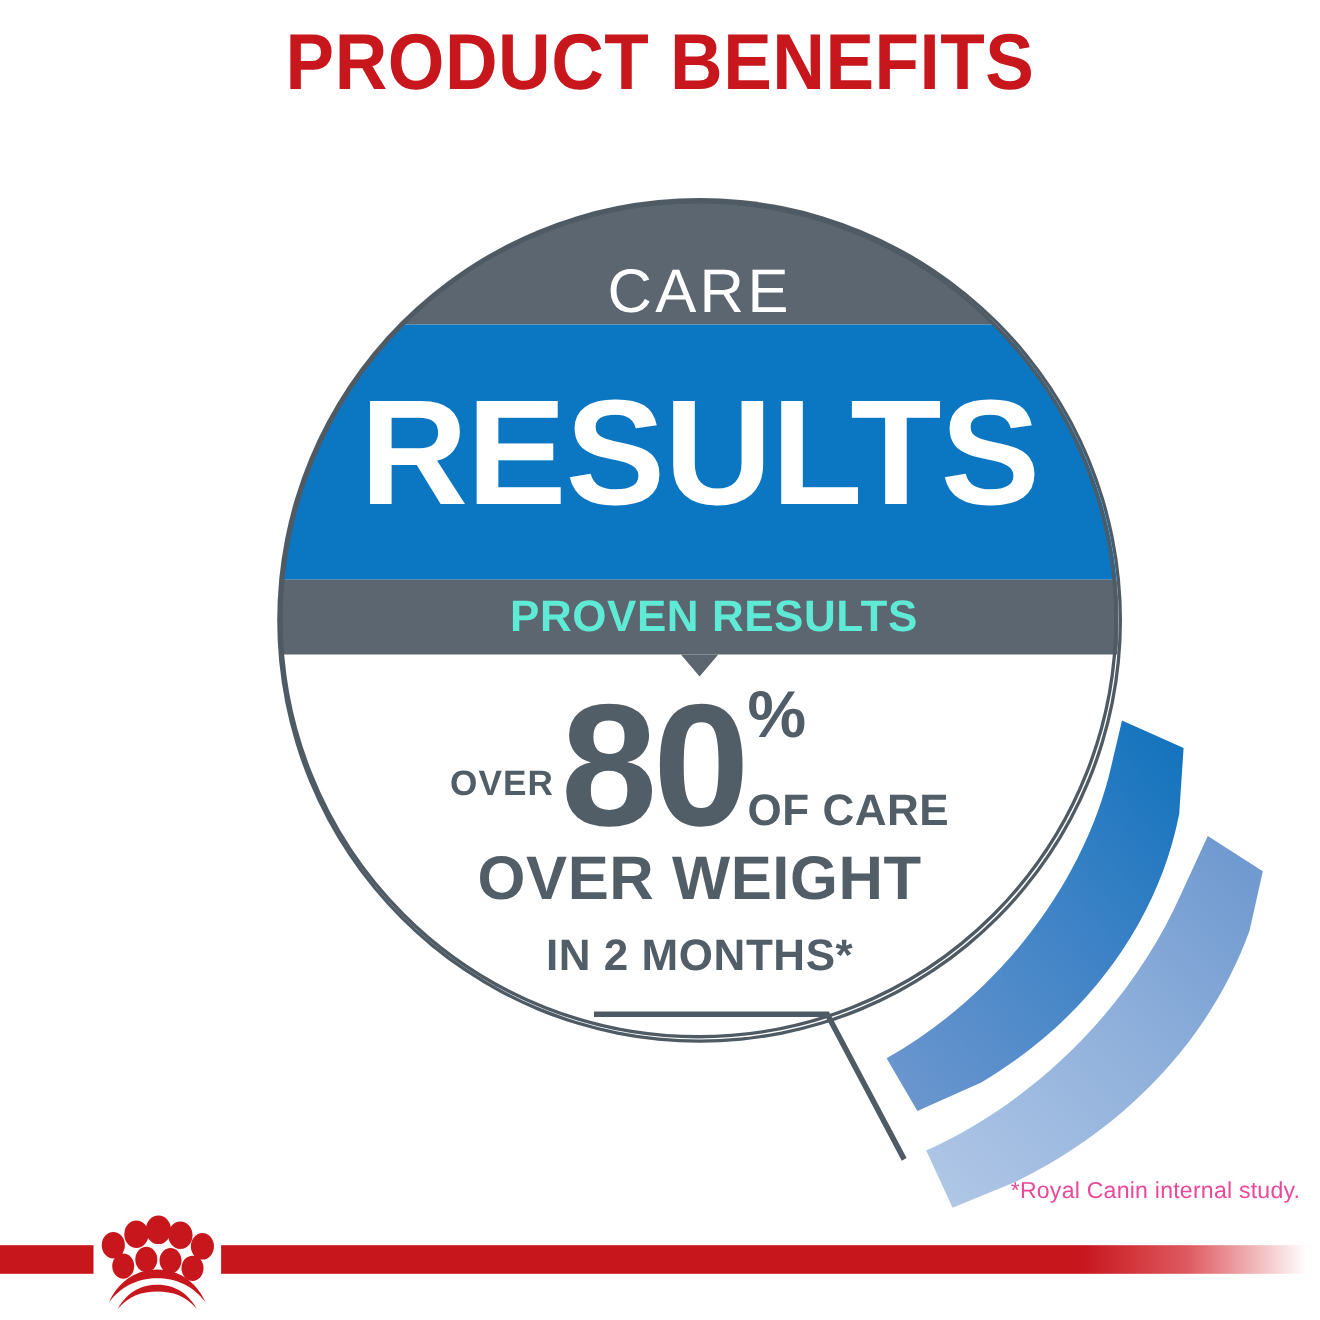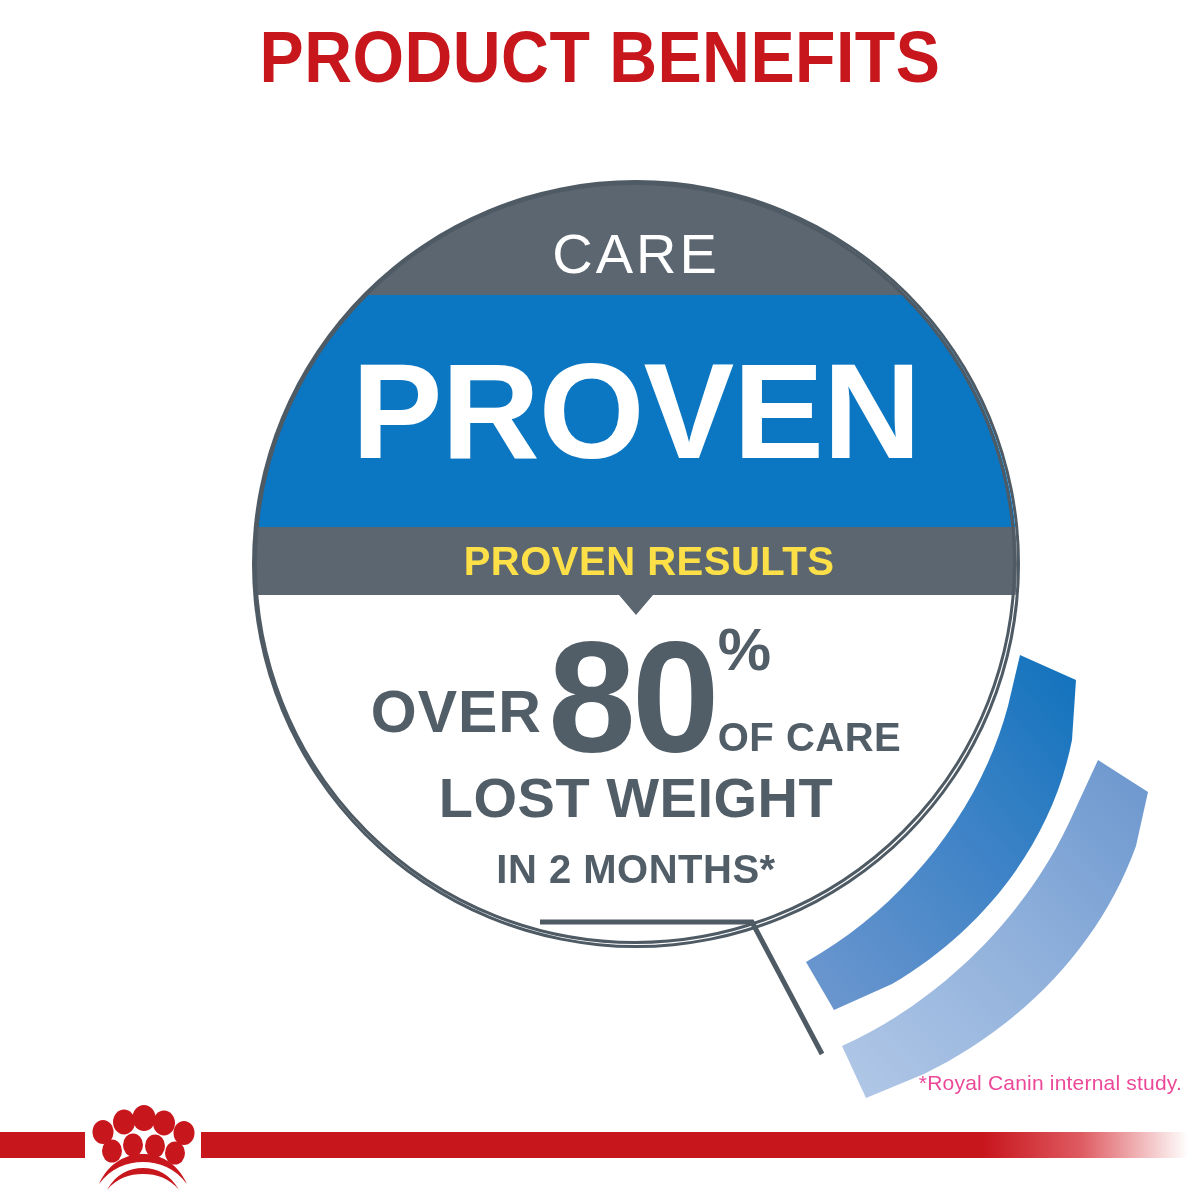--- a/index.html
+++ b/index.html
@@ -61,21 +61,21 @@
   .badge-band-care {
     position: absolute;
     left: 0;
     top: 0;
     width: 100%;
     height: 112px;
     background: #5C6670;
     display: flex;
     align-items: flex-end;
     justify-content: center;
-    padding-bottom: 12px;
+    padding-bottom: 1px;
     box-sizing: border-box;
   }
   .badge-band-care span {
     color: #ffffff;
     font-size: 56px;
     line-height: 58px;
     font-weight: 300;
     letter-spacing: 3px;
   }
 
@@ -103,21 +103,21 @@
     left: 0;
     top: 344px;
     width: 100%;
     height: 68px;
     background: #5C6670;
     display: flex;
     align-items: center;
     justify-content: center;
   }
   .badge-band-proven span {
-    color: #fde047;
+    color: #5eead4;
     font-size: 40px;
     line-height: 42px;
     font-weight: bold;
     letter-spacing: 0.5px;
     margin-left: 26px;
   }
   .proven-notch {
     position: absolute;
     left: 50%;
     top: 412px;
@@ -139,21 +139,21 @@
     text-align: center;
   }
   .stat-row-1 {
     display: flex;
     align-items: flex-start;
     justify-content: center;
     height: 150px;
     position: relative;
   }
   .stat-over {
-    font-size: 59px;
+    font-size: 32px;
     line-height: 46px;
     font-weight: bold;
     letter-spacing: 1px;
     align-self: flex-end;
     margin-bottom: 36px;
     margin-right: 6px;
   }
   .stat-number {
     font-size: 158px;
     line-height: 150px;
@@ -260,38 +260,38 @@
 
 <div id="page-title">PRODUCT BENEFITS</div>
 
 <div id="badge">
 
   <div class="badge-band-care">
     <span>CARE</span>
   </div>
 
   <div class="badge-band-main">
-    <span>PROVEN</span>
+    <span>RESULTS</span>
   </div>
 
   <div class="badge-band-proven">
     <span>PROVEN RESULTS</span>
   </div>
   <div class="proven-notch"></div>
 
   <div id="stats">
     <div class="stat-row-1">
       <div class="stat-over">OVER</div>
       <div class="stat-number">80</div>
       <div class="stat-right">
         <div class="stat-pct">%</div>
         <div class="stat-ofcats">OF CARE</div>
       </div>
     </div>
-    <div class="stat-line-2">LOST WEIGHT</div>
+    <div class="stat-line-2">OVER WEIGHT</div>
     <div class="stat-line-3">IN 2 MONTHS*</div>
   </div>
 
 </div>
 
 <div id="badge-outline"></div>
 
 <svg id="leader-lines" viewBox="0 0 1200 1200">
 
   <path d="M 540 922 L 752 922 L 822 1054" fill="none" stroke="#4E5A64" stroke-width="5"></path>

